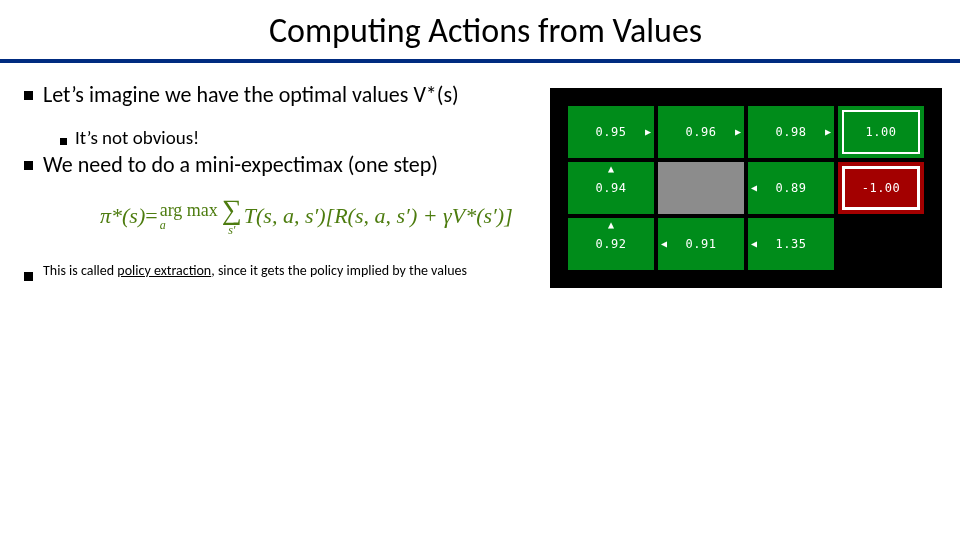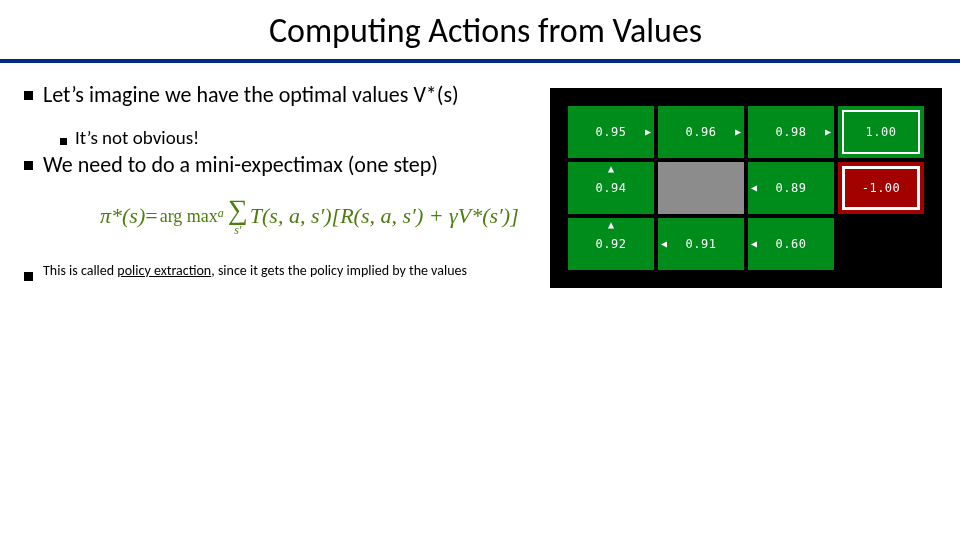--- a/index.html
+++ b/index.html
@@ -9,21 +9,21 @@
   .title-rule{height:4px;background:#002b80;margin:2px 0 18px 0}
   .content{position:relative;padding:0 24px}
   .bullet-l1{font-size:22px;margin:0 0 18px 0;display:flex;align-items:flex-start;max-width:560px}
   .bullet-l1 .sq{display:inline-block;width:9px;height:9px;background:#000;margin:10px 10px 0 0;flex:0 0 auto}
   .bullet-l2{font-size:19px;margin:0 0 2px 36px;display:flex;align-items:center}
   .bullet-l2 .sq{display:inline-block;width:7px;height:7px;background:#000;margin:8px 8px 0 0;flex:0 0 auto}
   .bullet-full{font-size:14px;margin:12px 0 0 0;display:flex;align-items:flex-start}
   .bullet-full .sq{display:inline-block;width:9px;height:9px;background:#000;margin:10px 10px 0 0;flex:0 0 auto}
   .pe{text-decoration:underline}
   .formula-row{margin:4px 0 26px 76px;font-family:"Cambria Math","Times New Roman",serif;font-size:22px;color:#4d7c0f;display:flex;align-items:center;}
-  .formula-row .argmax{display:inline-flex;flex-direction:row;align-items:flex-start;line-height:1;margin:0 2px}
+  .formula-row .argmax{display:inline-flex;flex-direction:column;align-items:flex-start;line-height:1;margin:0 2px}
   .formula-row .argmax .op{font-size:18px}
   .formula-row .argmax .sub{font-size:12px;font-style:italic}
   .formula-row .sum{display:inline-flex;flex-direction:column;align-items:center;line-height:1;margin:0 2px}
   .formula-row .sum .sig{font-size:28px}
   .formula-row .sum .sub{font-size:12px;font-style:italic}
   .it{font-style:italic}
   .grid-wrap{position:absolute;top:88px;right:18px;background:#000000;padding:18px}
   .grid{display:grid;grid-template-columns:repeat(4,86px);grid-template-rows:repeat(3,52px);gap:4px}
   .cell{background:#008c1a;color:#fff;position:relative;font-family:Consolas,monospace;font-size:12px;display:flex;align-items:center;justify-content:center}
   .cell.wall{background:#8c8c8c}
@@ -122,17 +122,17 @@
 
     <div class="cell">
       <span class="val">0.92</span>
       <span class="arrow up">▲</span>
     </div>
     <div class="cell">
       <span class="val">0.91</span>
       <span class="arrow left">◀</span>
     </div>
     <div class="cell">
-      <span class="val">0.60</span>
+      <span class="val">1.35</span>
       <span class="arrow left">◀</span>
     </div>
   </div>
 </div>
 
 </body></html>

